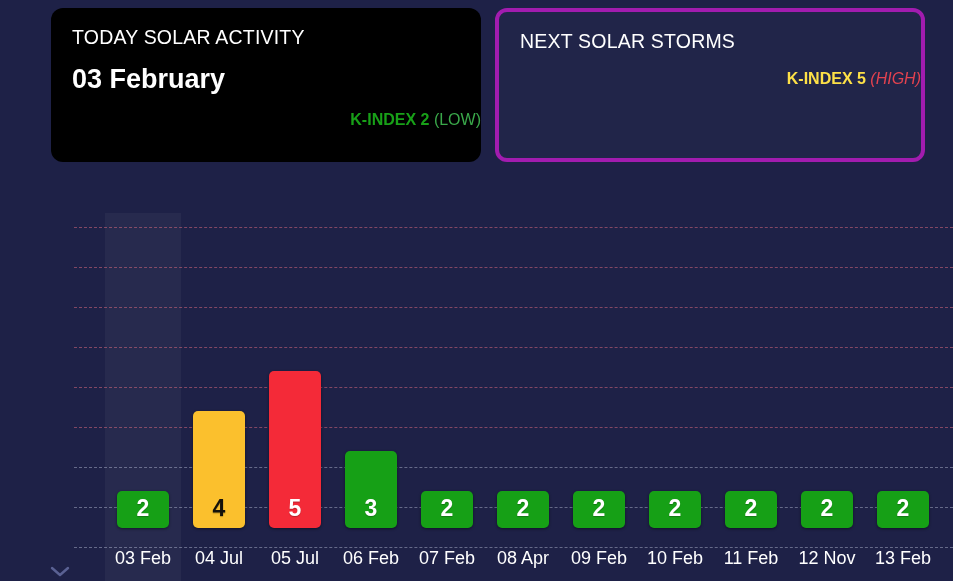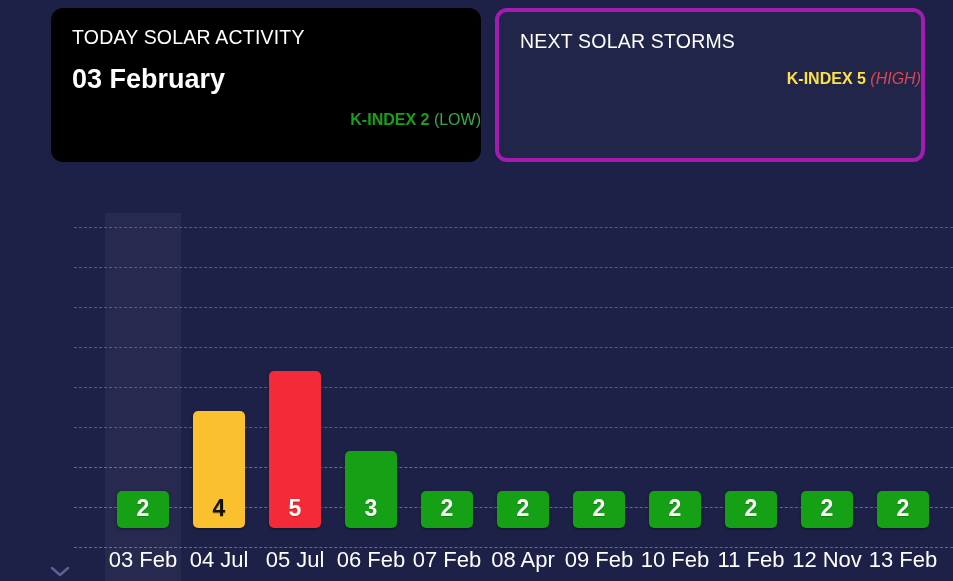--- a/index.html
+++ b/index.html
@@ -140,21 +140,21 @@
     line-height: 1;
     padding-bottom: 8px;
     text-shadow: 0 1px 1px rgba(0,0,0,0.25);
   }
   .xlabel {
     position: absolute;
     left: 0;
     width: 76px;
     top: 549px;
     text-align: center;
-    font-size: 22px;
+    font-size: 18px;
     color: #ffffff;
     line-height: 1;
     white-space: nowrap;
   }
 
   
   .chevron {
     position: absolute;
     left: 48px;
     top: 564px;

